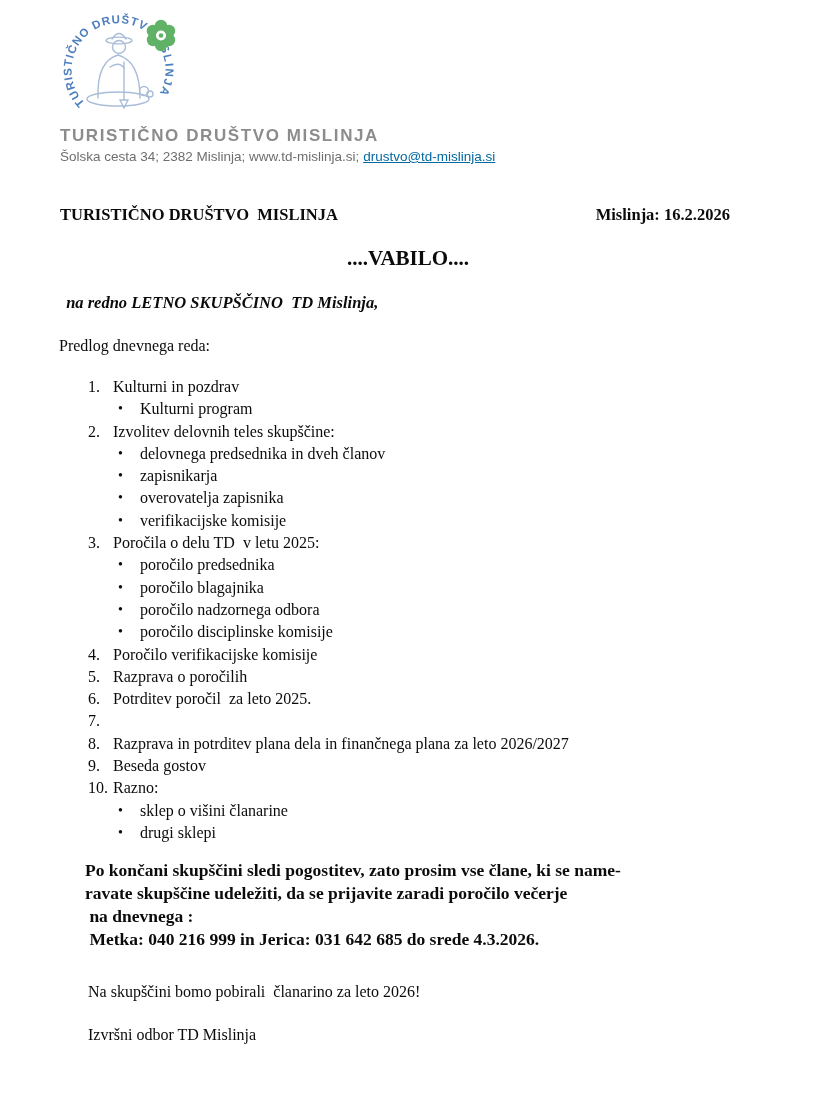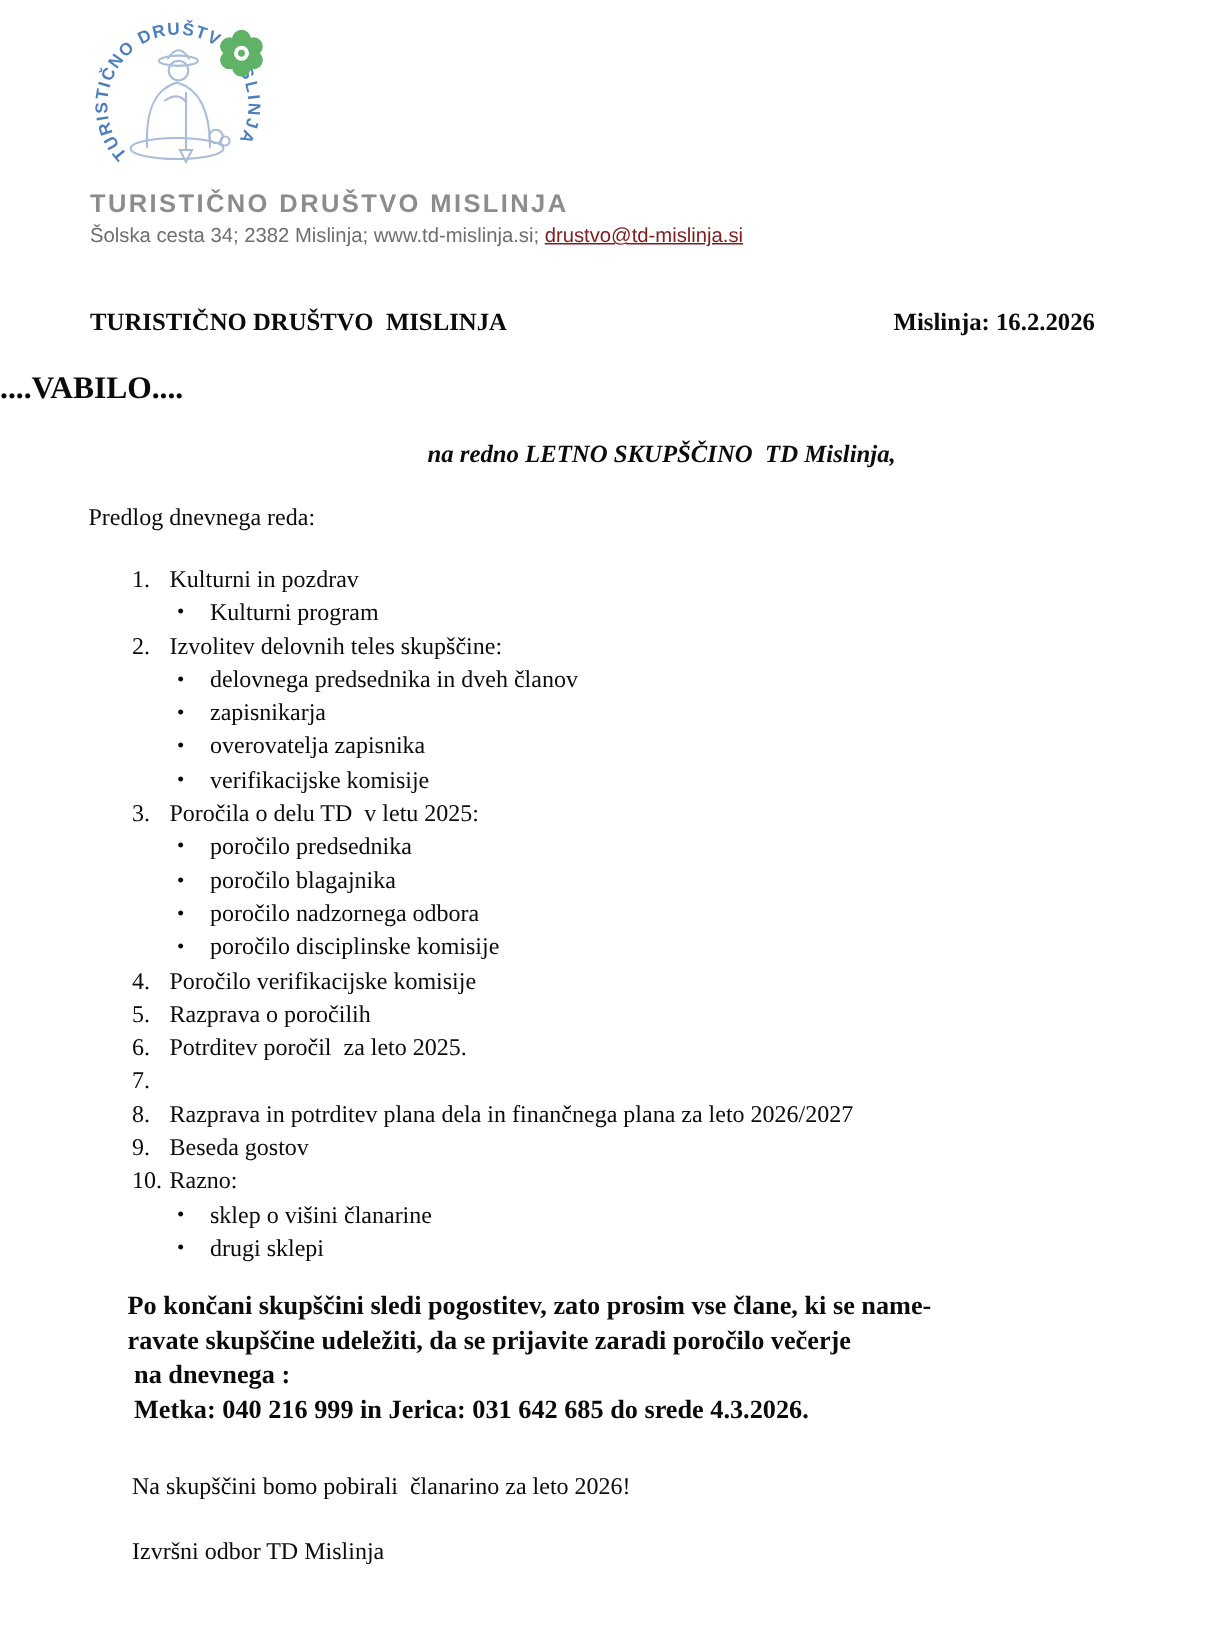--- a/index.html
+++ b/index.html
@@ -23,37 +23,37 @@
     font-size:17px;
     letter-spacing:1.6px;
     color:#8c8c8c;
   }
   .address{
     margin:3px 0 0 2px;
     font-family:"Liberation Sans", sans-serif;
     font-size:13.5px;
     color:#6e6e6e;
   }
-  .address a{color:#7f1d1d;text-decoration:underline;cursor:pointer;}
+  .address a{color:#0369a1;text-decoration:underline;cursor:pointer;}
 
   
   .doc-head{
     display:flex;justify-content:space-between;
     margin:40px 86px 0 60px;
     font-weight:bold;font-size:16.5px;line-height:22px;
   }
 
   .title{
     margin-top:18px;
-    text-align:left;
+    text-align:center;
     font-weight:bold;
     font-size:21px;line-height:28px;font-family:Liberation Serif, serif;
   }
 
-  .intro1{margin:20px 0 0 62px;font-weight:bold;font-style:italic;font-size:16.5px;line-height:22px;text-align:center;}
+  .intro1{margin:20px 0 0 62px;font-weight:bold;font-style:italic;font-size:16.5px;line-height:22px;}
   .intro2{margin:23px 0 0 60px;font-weight:bold;font-style:italic;font-size:16.5px;line-height:22px;}
 
   .agenda-head{margin:21px 0 0 59px;font-size:16px;line-height:22px;}
 
   
   .agenda{margin:19px 0 0 88px;font-size:16px;line-height:22.3px;}
   .row{display:flex;}
   .num{width:25px;flex:0 0 25px;}
   .bullet-row{display:flex;margin-left:30px;}
   .bullet{width:22px;flex:0 0 22px;font-size:14px;}

